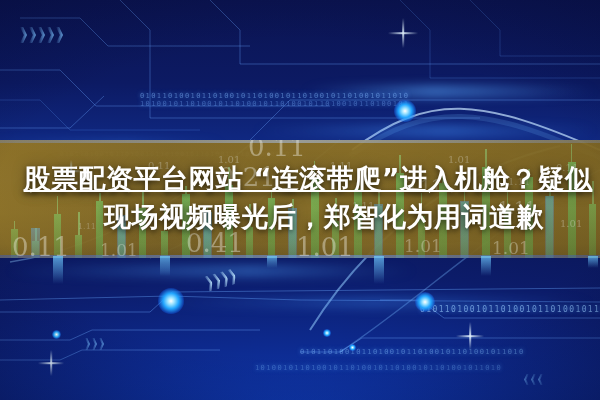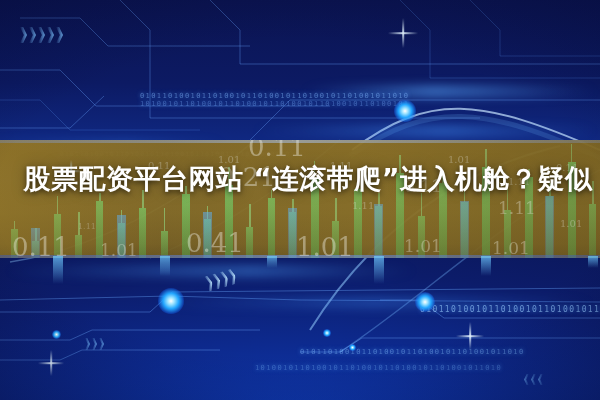--- a/index.html
+++ b/index.html
@@ -115,21 +115,21 @@
   
   .dipbar{position:absolute;width:10px;
     background:linear-gradient(180deg,rgba(110,200,255,.75),rgba(50,130,240,0));}
 
   
   .headline{position:absolute;left:0;top:160px;width:600px;
     text-align:center;pointer-events:none;}
   .hl{display:block;font-size:27px;font-weight:700;line-height:38px;
     color:#ffffff;letter-spacing:.5px;
     text-shadow:0 2px 5px rgba(0,0,0,.55),0 0 14px rgba(0,0,0,.35);}
-  .hl.l1{padding-left:16px;}
+  .hl.l1{padding-left:16px;text-decoration:underline;}
   .hl.l2{padding-left:48px;}
 </style>
 </head>
 <body>
 
 <div id="stage">
 
   <div class="bg-base"></div>
   <div class="bg-topdark"></div>
 
@@ -315,15 +315,16 @@
   <div class="chev c-br">
       <i></i>
       <i></i>
       <i></i>
     </div>
 
   <div class="bg-vign"></div>
 
   <div class="headline">
     <span class="hl l1">股票配资平台网站 “连滚带爬”进入机舱？疑似</span>
+    <span class="hl l2">现场视频曝光后，郑智化为用词道歉</span>
   </div>
 
 </div>
 
 </body></html>

